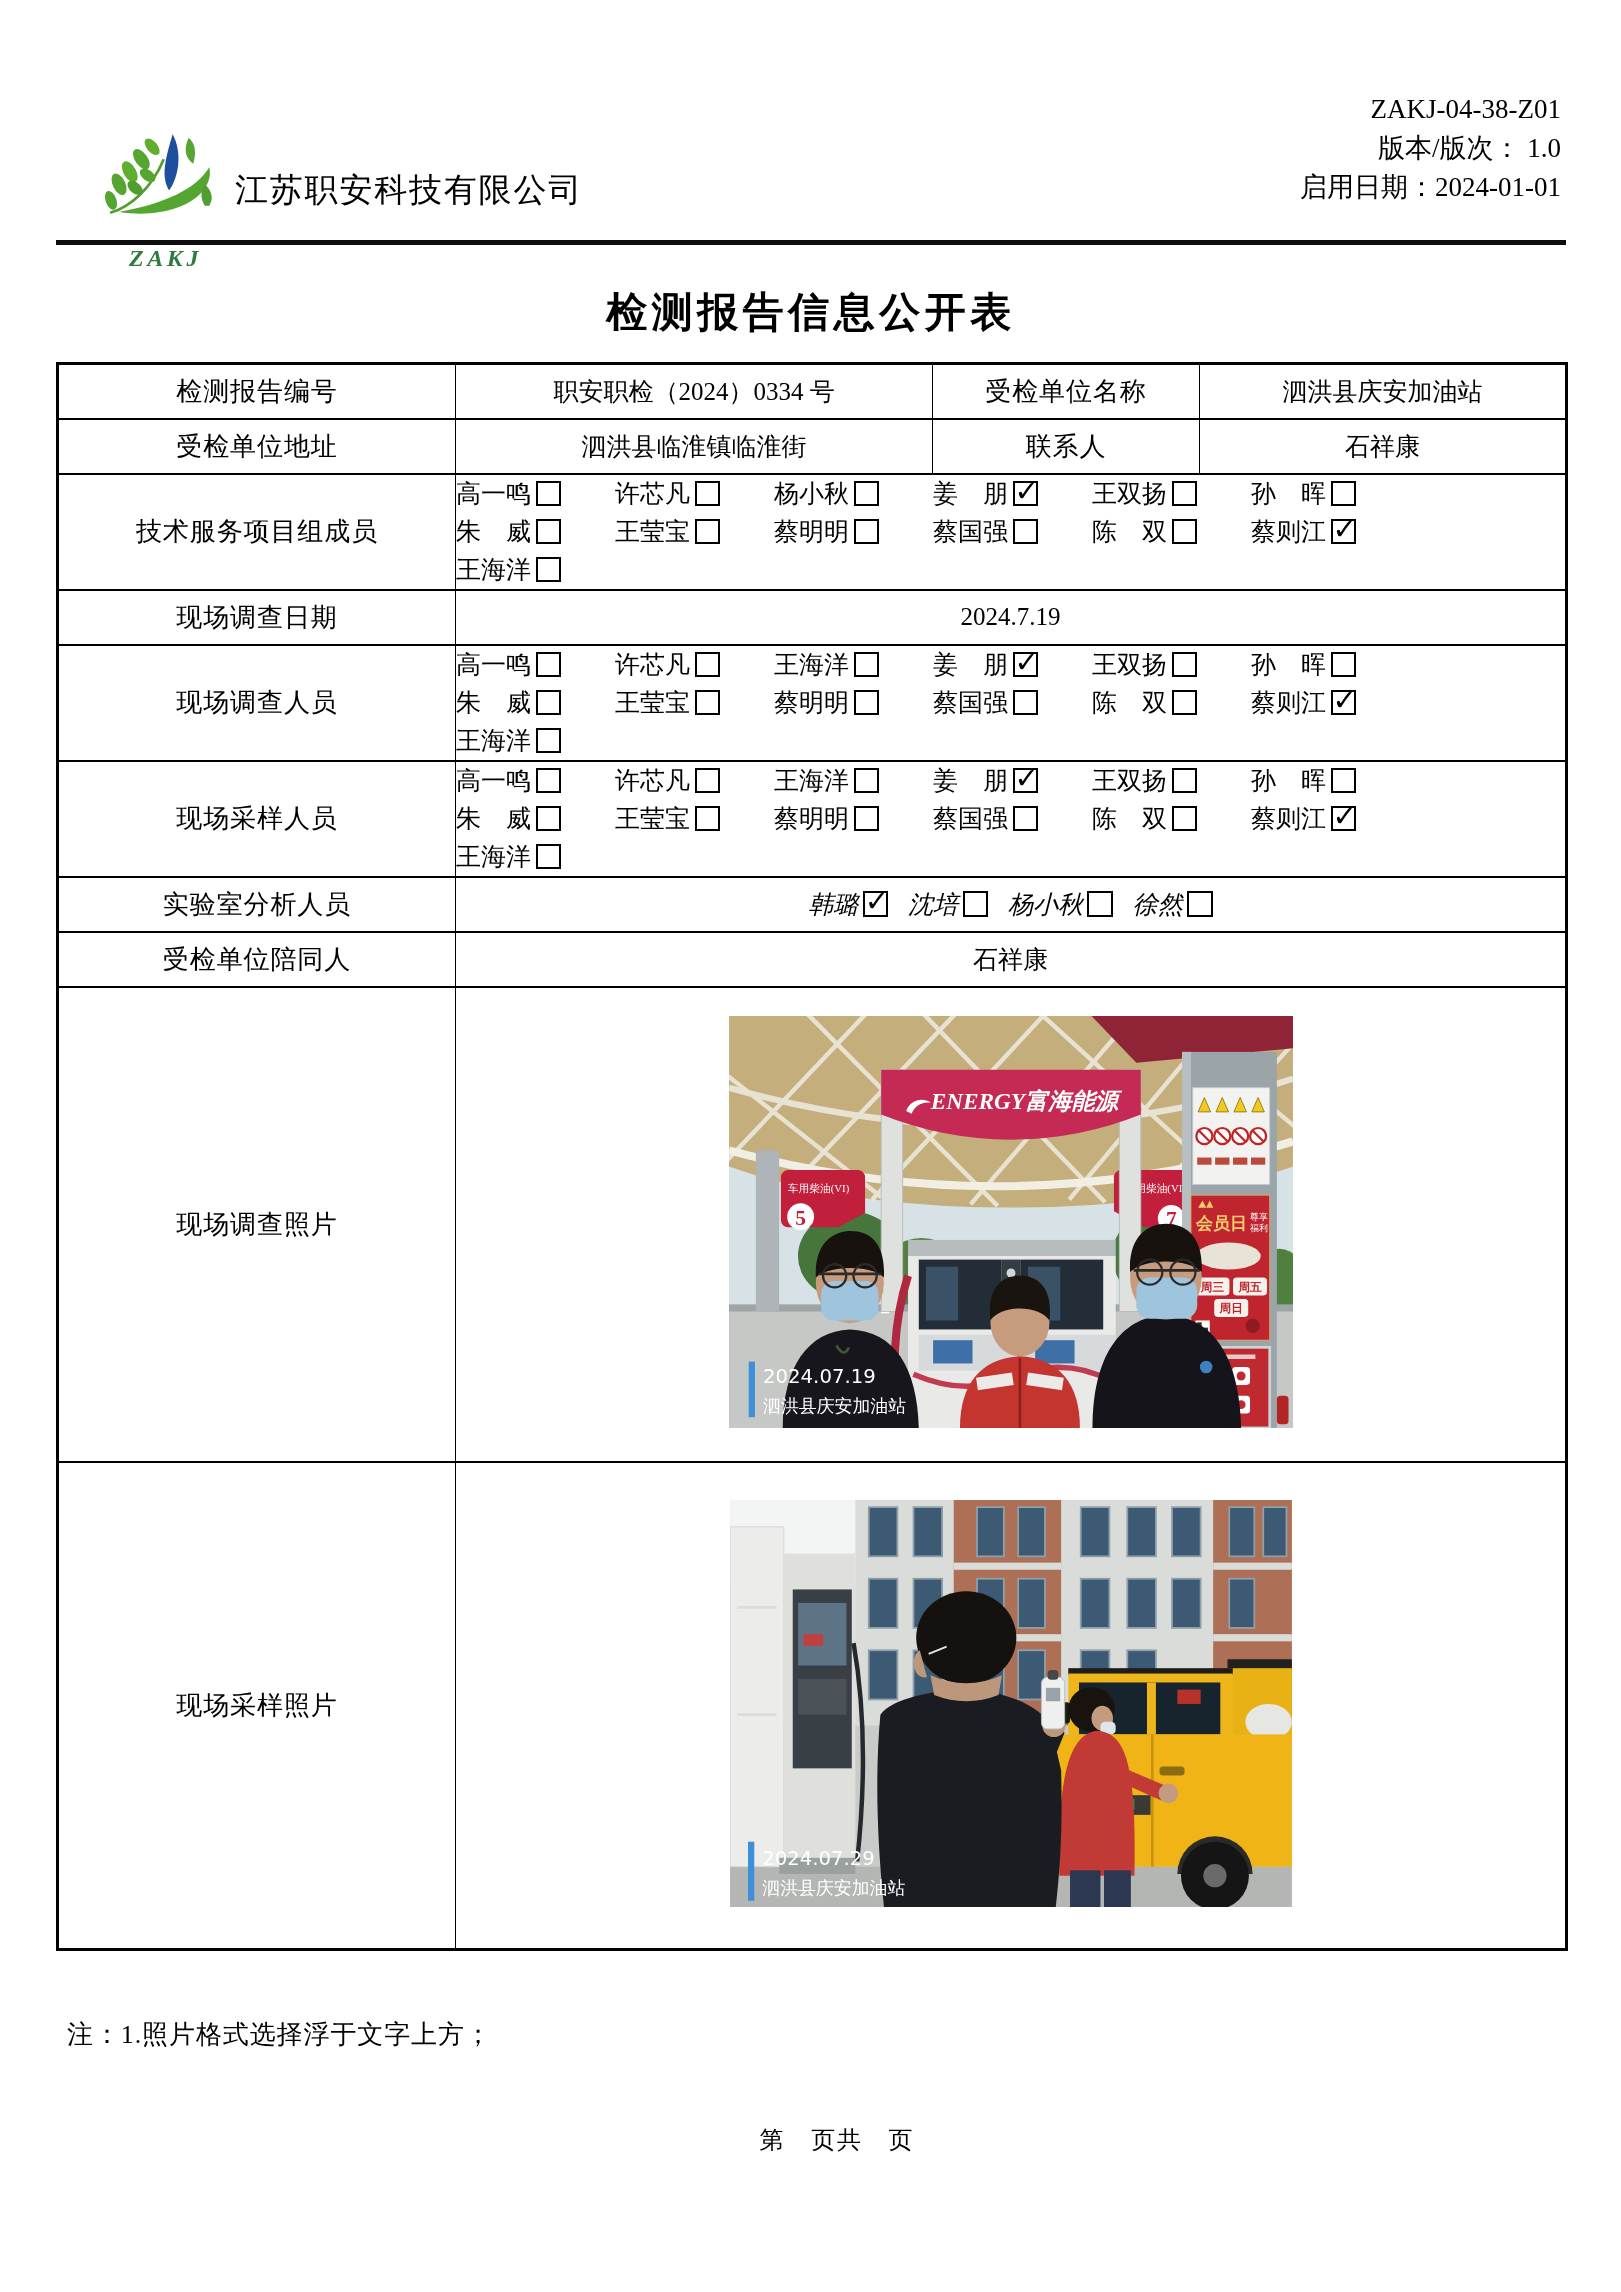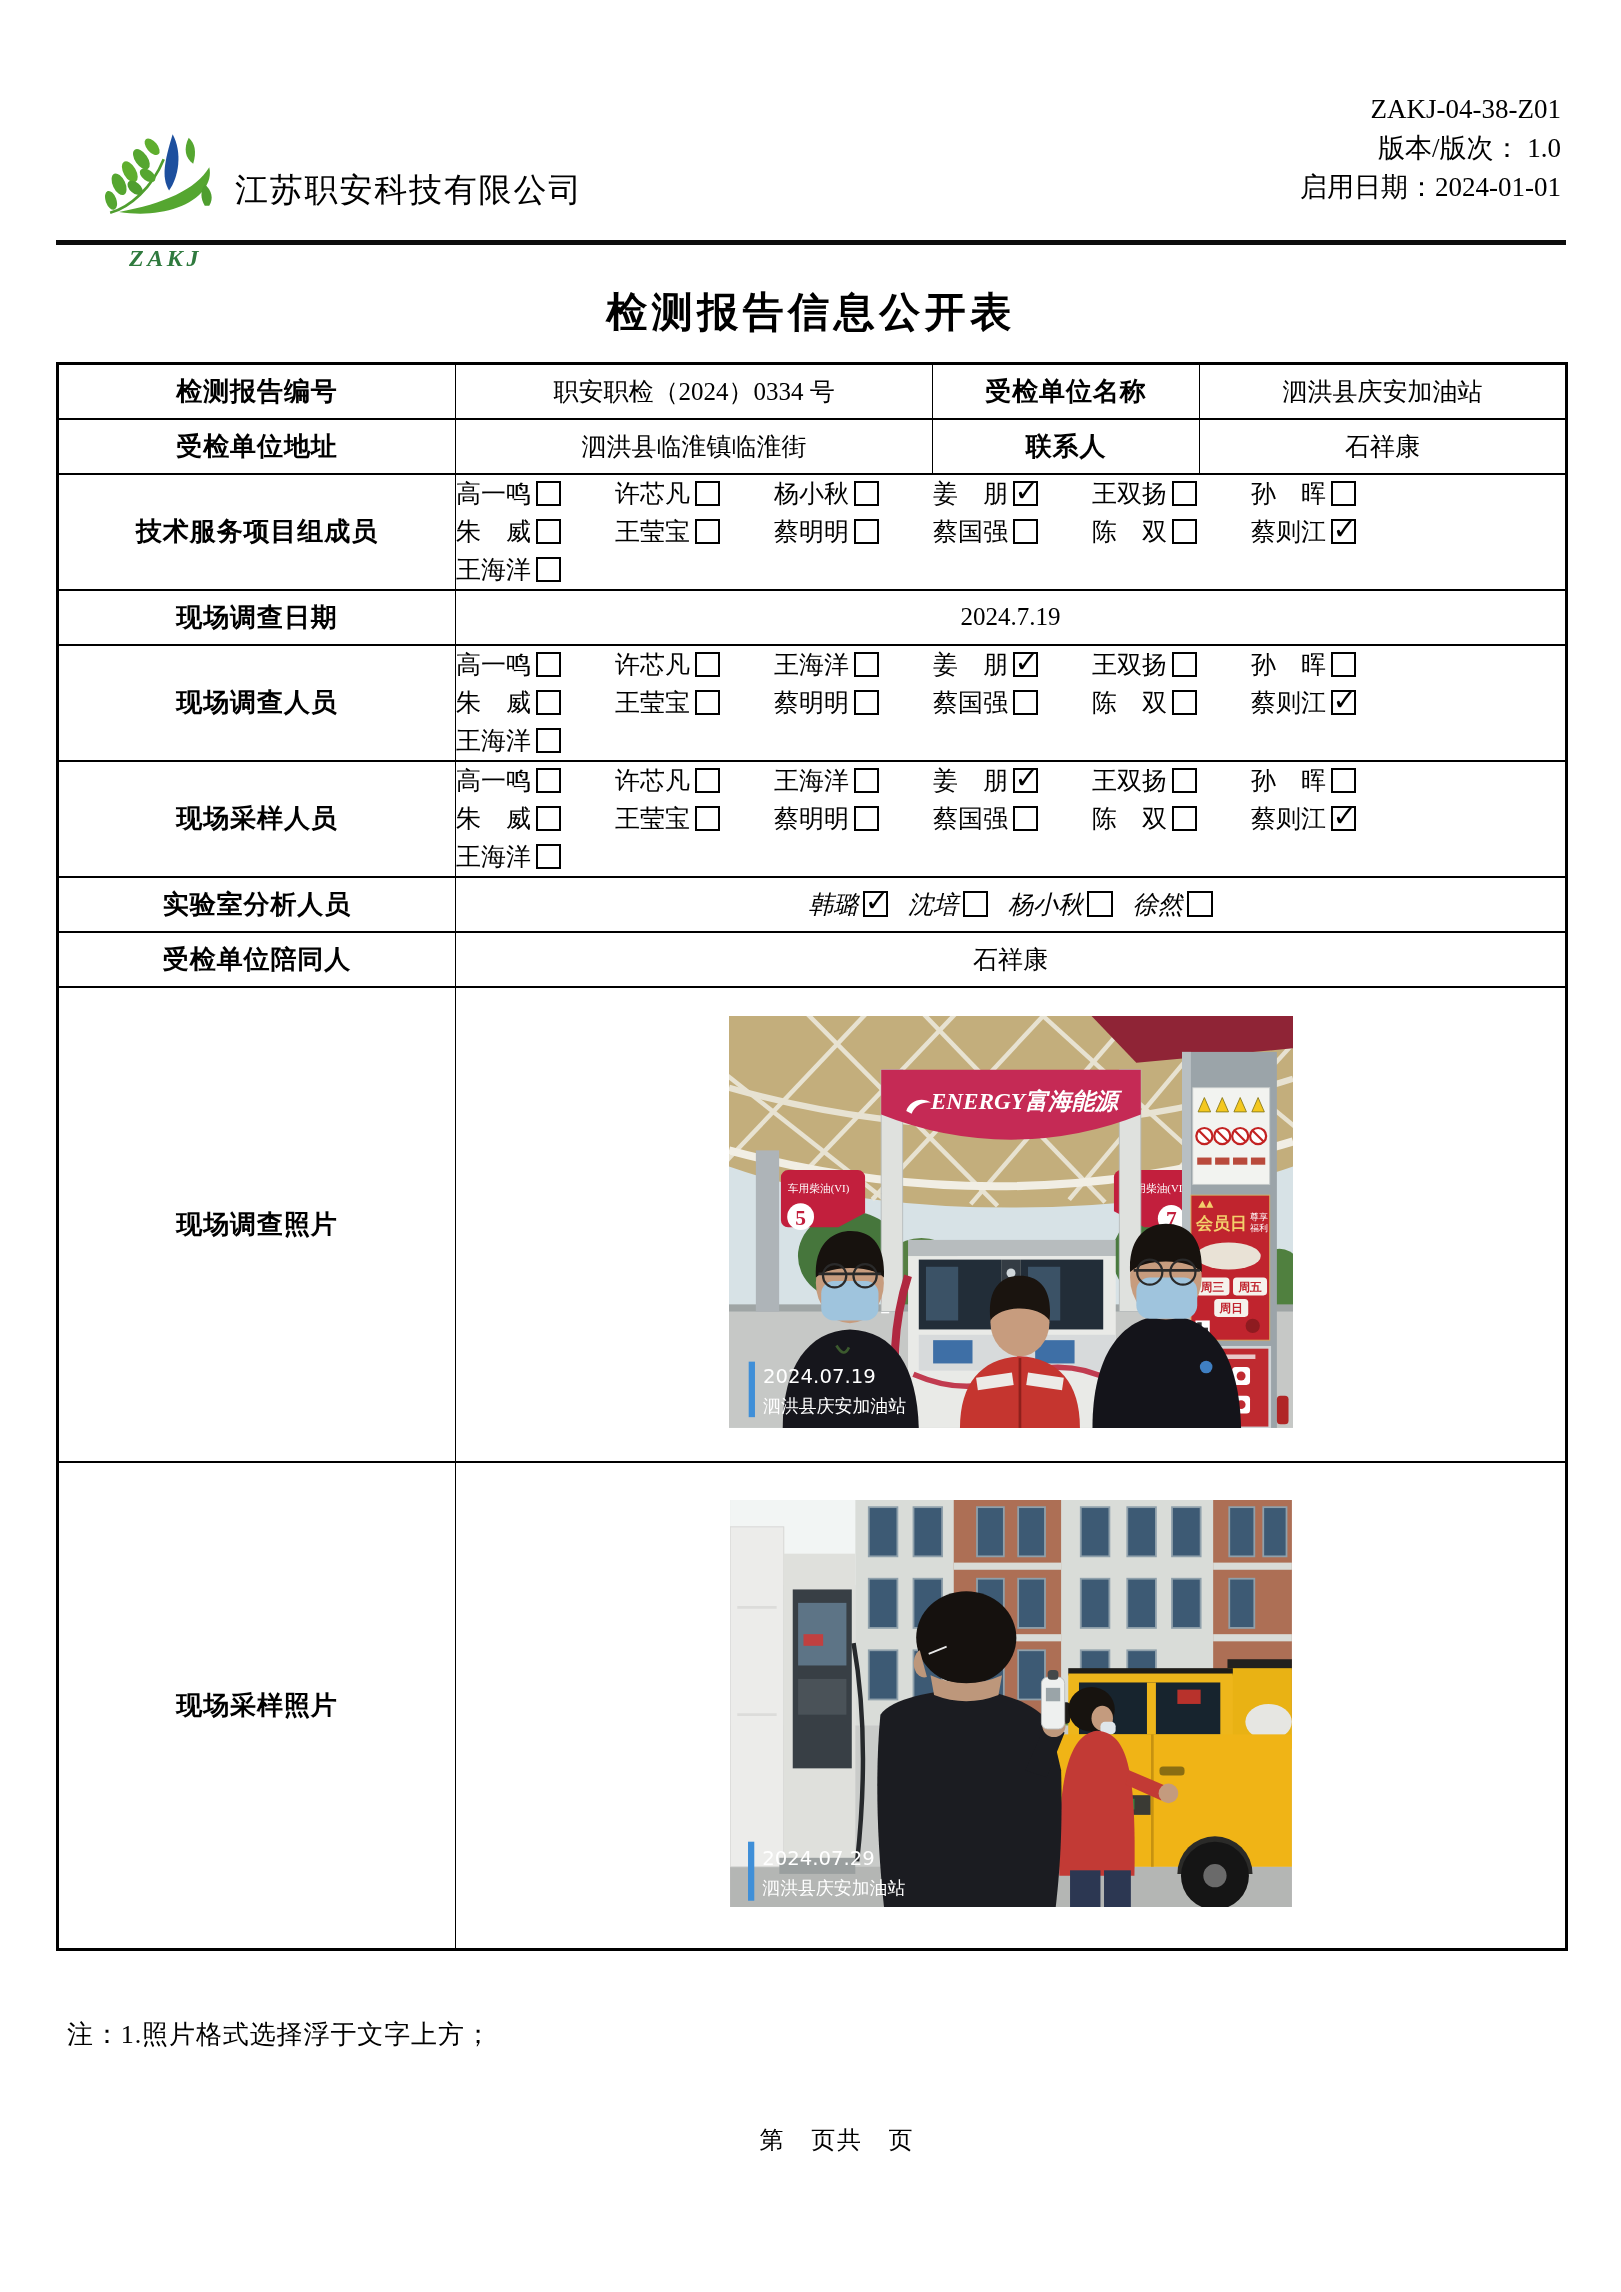--- a/index.html
+++ b/index.html
@@ -16,21 +16,21 @@
 
   
   .title{position:absolute;left:0;top:285px;width:100%;text-align:center;
          font-size:41px;font-weight:bold;letter-spacing:4.5px;}
 
   
   table.info{position:absolute;left:56px;top:362px;width:1509px;border-collapse:collapse;
              table-layout:fixed;border:3.6px solid #000;}
   table.info th,table.info td{border:1.8px solid #000;border-top-width:2.7px;border-bottom-width:2.7px;
              padding:0;vertical-align:middle;}
-  th.lab{font-size:26px;font-weight:bold;text-align:center;letter-spacing:0.9px;}
+  th.lab{font-size:26px;font-weight:normal;text-align:center;letter-spacing:0.9px;}
   td.val{font-size:25px;text-align:center;}
   tr.r-s{height:55px;} tr.r-n{height:116px;} tr.r-p1{height:475px;} tr.r-p2{height:488px;}
 
   td.names{vertical-align:middle;padding:1.8px 0 1.8px 12.5px;}
   .name-line{display:flex;align-items:center;height:38px;}
   .pslot{display:inline-flex;align-items:center;width:159px;font-size:25px;flex:0 0 auto;}
   .pname{white-space:pre;}
   .cbx{position:relative;display:inline-block;width:21.5px;height:21.5px;border:2.7px solid #000;
        margin-left:4.5px;flex:0 0 auto;background:#fff;}
   .cbx.checked::after{content:"✓";position:absolute;left:0px;top:-9px;font-size:29px;font-weight:bold;

